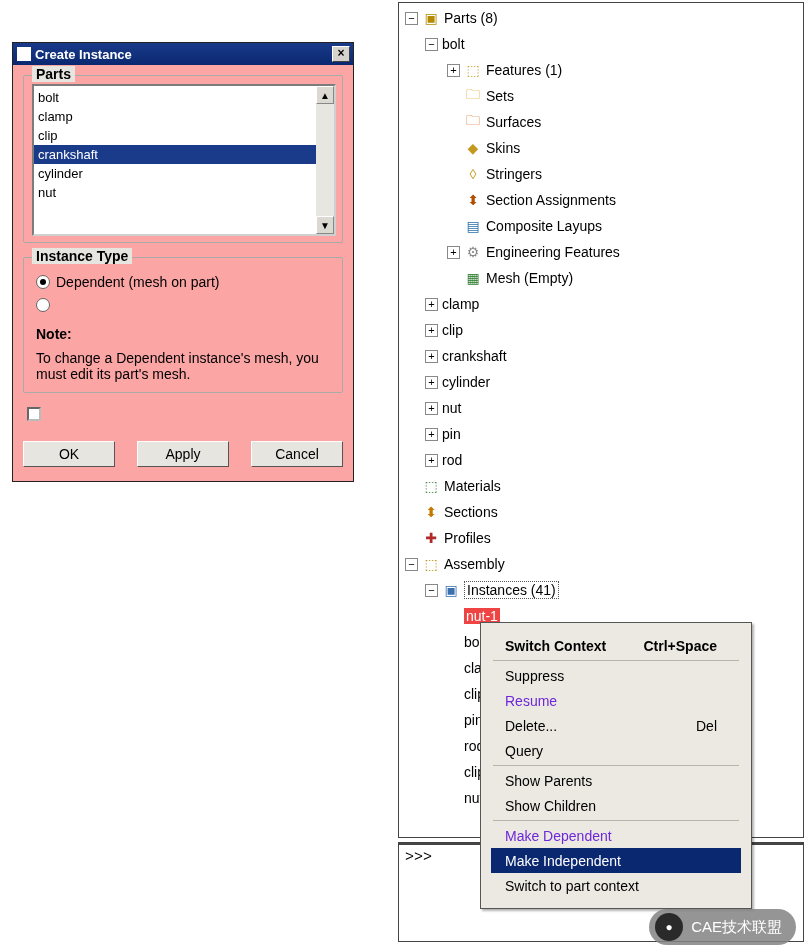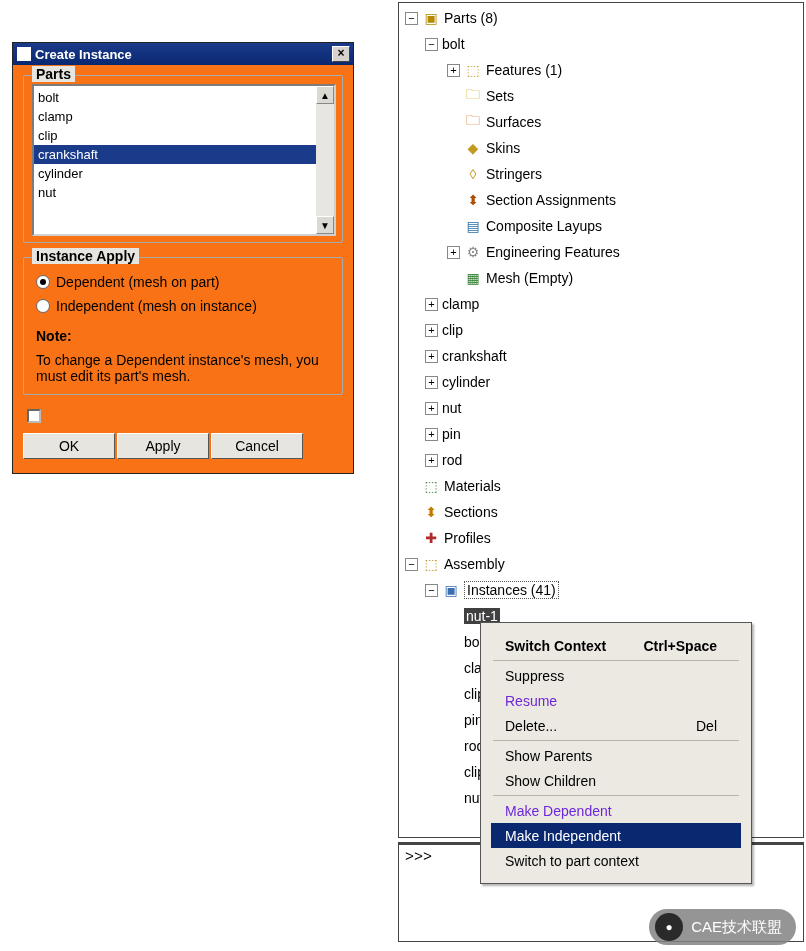--- a/index.html
+++ b/index.html
@@ -43,21 +43,21 @@
     background: #d6d3ce;
     border: 1px solid #404040;
     border-top-color: #fff; border-left-color: #fff;
     color: #000;
     font-weight: bold;
     font-size: 12px;
     line-height: 12px;
     text-align: center;
   }
   .dialog-body {
-    background: #f97316;
+    background: #fca5a5;
     padding: 10px 10px 14px 10px;
   }
   .groupbox {
     border: 1px solid #aaa;
     border-radius: 2px;
     padding: 8px 6px 6px 8px;
     position: relative;
     margin-bottom: 14px;
   }
   .groupbox > .legend {
@@ -131,22 +131,22 @@
   .check-row {
     display:flex; align-items:center; gap:6px;
     margin: 10px 4px 8px 4px;
     font-size:14px;
   }
   .checkbox {
     width:14px; height:14px;
     border:2px inset #bbb; background:#fff;
   }
   .btn-row {
-    display:flex; gap:2px; justify-content:flex-start;
-    margin-top: 10px;
+    display:flex; gap:12px; justify-content:space-between;
+    margin-top: 20px;
   }
   .win-btn {
     width: 92px; height: 26px;
     background:#e7e5e0;
     border:1px solid #555;
     border-top-color:#fff; border-left-color:#fff;
     font-size:14px;
   }
 
   
@@ -176,21 +176,21 @@
     flex-shrink:0;
   }
   .icon {
     width:18px; height:16px;
     margin-right:4px;
     display:inline-flex; align-items:center; justify-content:center;
     font-size:14px;
     flex-shrink:0;
   }
   .lbl { font-size:14px; }
-  .lbl.sel { background:#404040; color:#fff; padding:0 2px; }
+  .lbl.sel { background:#ef4444; color:#fff; padding:0 2px; }
   .lbl.boxed { border:1px dotted #555; padding:0 2px; }
   
   .lv0{padding-left:4px;}
   .lv1{padding-left:24px;}
   .lv2{padding-left:46px;}
 
   
   .ic-parts{color:#b58a00;}
   .ic-feat{color:#c4991f;}
   .ic-folder{color:#d69a00;}
@@ -286,28 +286,27 @@
         </div>
         <div class="scrollbar">
           <div class="scroll-btn">▲</div>
           <div class="scroll-track"></div>
           <div class="scroll-btn">▼</div>
         </div>
       </div>
     </div>
 
     <div class="groupbox">
-      <div class="legend">Instance Apply</div>
+      <div class="legend">Instance Type</div>
       <div class="radio-row">
         <span class="radio selected"></span>
         <span>Dependent (mesh on part)</span>
       </div>
       <div class="radio-row">
         <span class="radio"></span>
-        <span>Independent (mesh on instance)</span>
       </div>
       <div class="note">
         <span>Note:</span>
         <span class="note-body">To change a Dependent instance's mesh, you must edit its part's mesh.</span>
       </div>
     </div>
 
     <div class="check-row">
       <span class="checkbox"></span>
     </div>
@@ -483,20 +482,23 @@
   <div class="ctxitem">
       <span>Suppress</span>
     </div>
   <div class="ctxitem disabled">
       <span>Resume</span>
     </div>
   <div class="ctxitem">
     <span>Delete...</span>
     <span class="accel">Del</span>
   </div>
+  <div class="ctxitem">
+      <span>Query</span>
+    </div>
   <div class="ctxsep"></div>
   <div class="ctxitem">
       <span>Show Parents</span>
     </div>
   <div class="ctxitem">
       <span>Show Children</span>
     </div>
   <div class="ctxsep"></div>
   <div class="ctxitem disabled">
       <span>Make Dependent</span>

